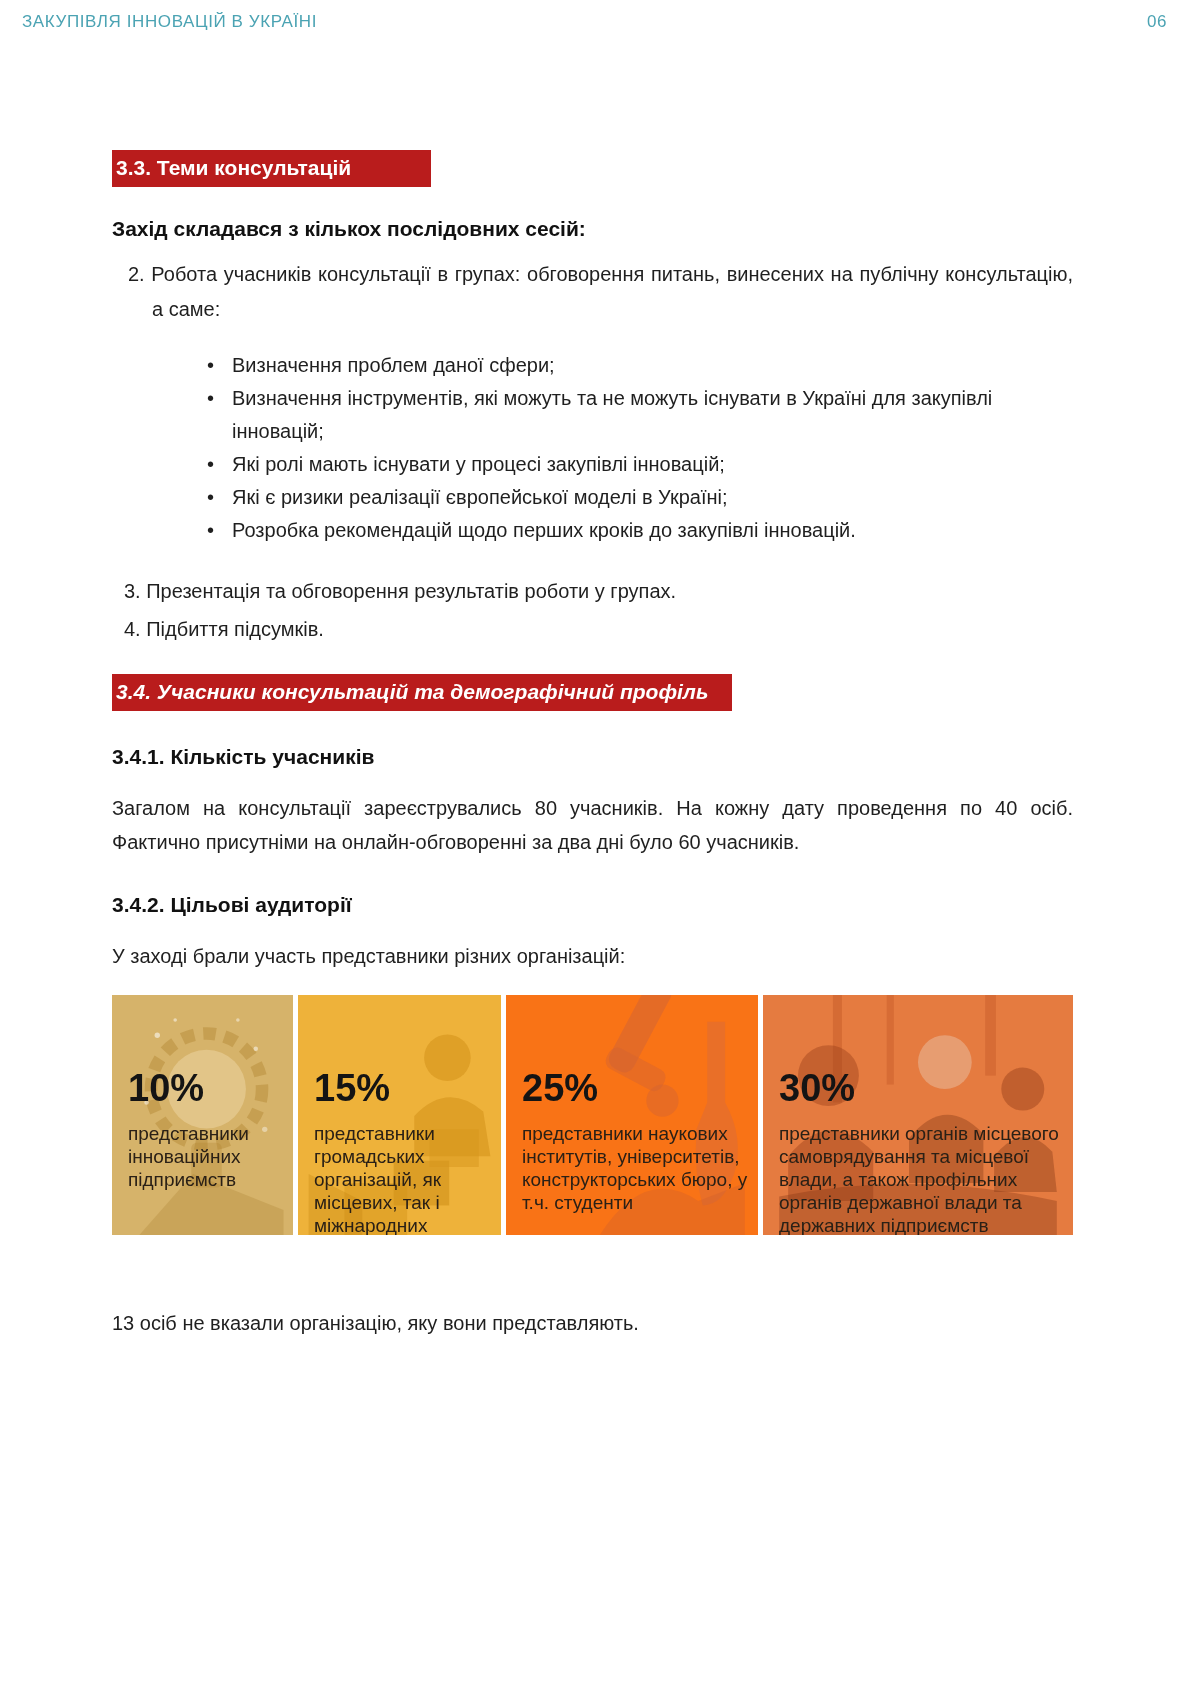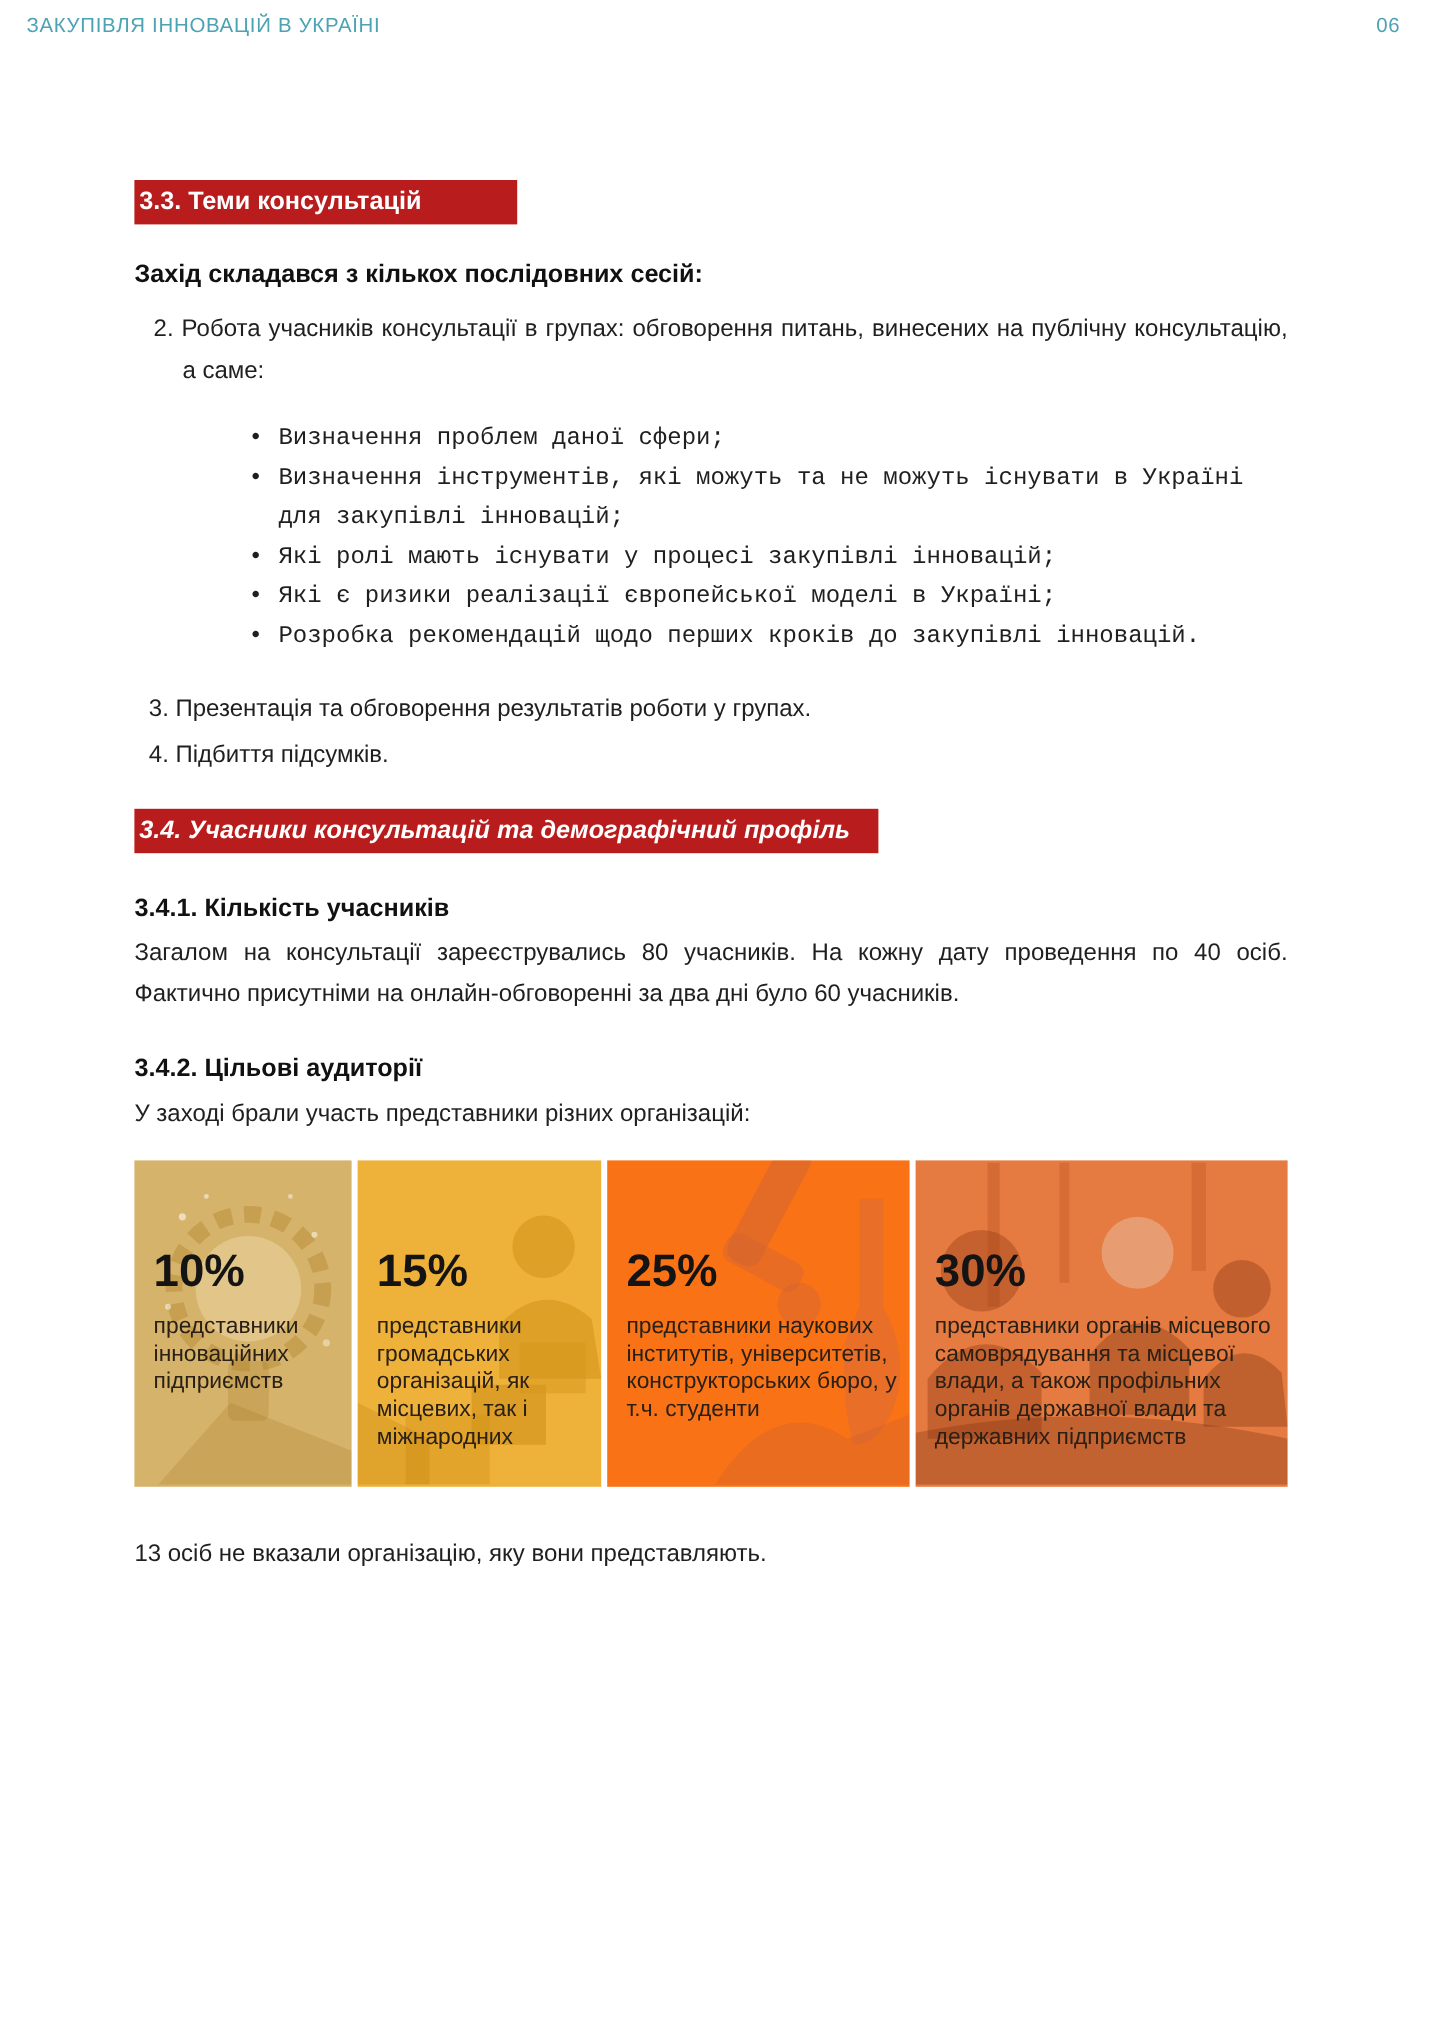--- a/index.html
+++ b/index.html
@@ -47,48 +47,48 @@
   .justify { text-align: justify; }
   
   .bullets {
     list-style: none;
     margin: 22px 0 0 93px;
     width: 848px;
   }
   .bullets li {
     position: relative;
     padding-left: 27px;
-    font-size: 20px; line-height: 33px; font-family: Liberation Mono, monospace;
+    font-size: 20px; line-height: 33px;
   }
   .bullets li::before {
     content: "\2022";
     position: absolute; left: 2px; top: 0;
     font-size: 20px;
   }
   .num-list.lower { margin-top: 26px; }
   .num-list.lower .num-item { line-height: 37px; padding-left: 36px; text-indent: -24px; }
   
   .sub-heading {
     margin-top: 34px;
     font-size: 21px; font-weight: bold; color: #111;
   }
   .body-par {
-    margin-top: 8px;
+    margin-top: 22px;
     font-size: 20px; line-height: 34px;
     width: 961px;
   }
   
   .cards {
     margin-top: 22px;
     display: flex; gap: 5px;
     width: 961px; height: 268px;
   }
   .card {
     position: relative;
-    height: 272px;
+    height: 240px;
     overflow: hidden;
     padding: 74px 6px 8px 16px;
   }
   .card:nth-child(1) { width: 181px; }
   .card:nth-child(2) { width: 203px; }
   .card:nth-child(3) { width: 252px; }
   .card:nth-child(4) { width: 310px; }
   .card-art { position: absolute; inset: 0; width: 100%; height: 100%; pointer-events: none; }
   .card-percent {
     position: relative;

